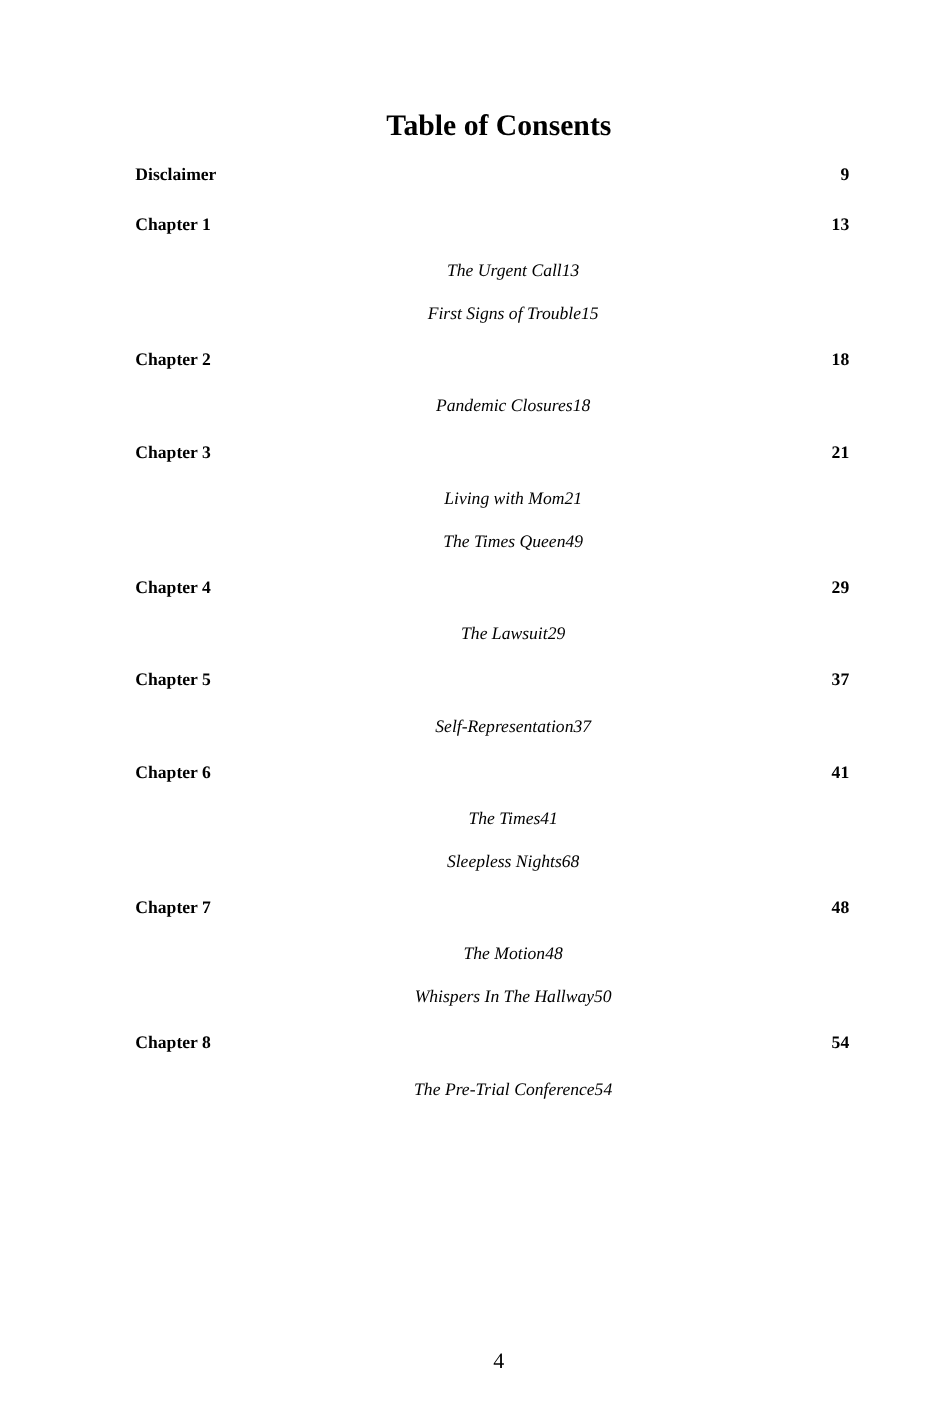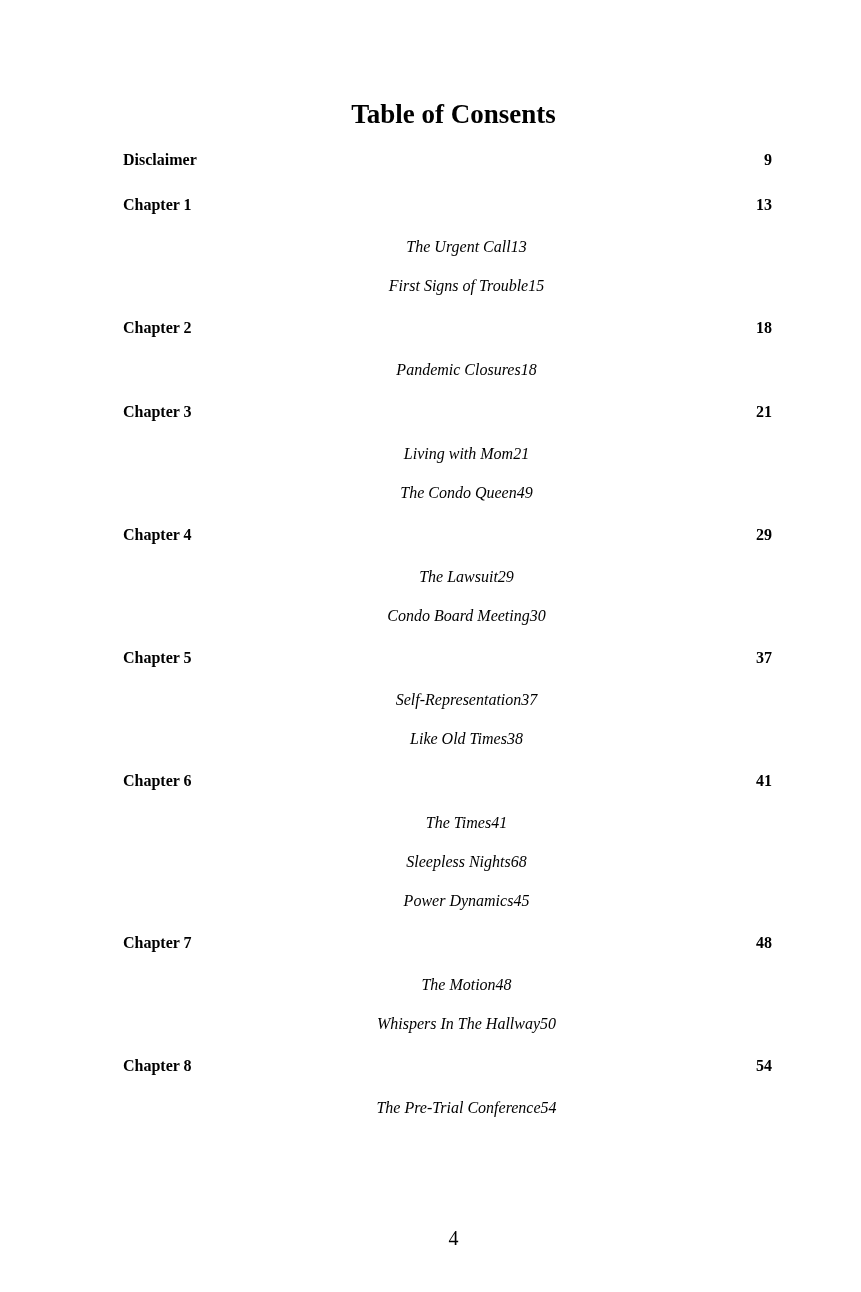--- a/index.html
+++ b/index.html
@@ -109,62 +109,50 @@
   </div>
       <div class="toc-row level-1">
     <span class="toc-label">Chapter 3</span>
     <span class="toc-page">21</span>
   </div>
       <div class="toc-row level-2">
     <span class="toc-label">Living with Mom</span>
     <span class="toc-page">21</span>
   </div>
       <div class="toc-row level-2">
-    <span class="toc-label">The Condo Queen</span>
+    <span class="toc-label">The Times Queen</span>
     <span class="toc-page">49</span>
   </div>
       <div class="toc-row level-1">
     <span class="toc-label">Chapter 4</span>
     <span class="toc-page">29</span>
   </div>
       <div class="toc-row level-2">
     <span class="toc-label">The Lawsuit</span>
     <span class="toc-page">29</span>
   </div>
-      <div class="toc-row level-2">
-    <span class="toc-label">Condo Board Meeting</span>
-    <span class="toc-page">30</span>
-  </div>
       <div class="toc-row level-1">
     <span class="toc-label">Chapter 5</span>
     <span class="toc-page">37</span>
   </div>
       <div class="toc-row level-2">
     <span class="toc-label">Self-Representation</span>
     <span class="toc-page">37</span>
-  </div>
-      <div class="toc-row level-2">
-    <span class="toc-label">Like Old Times</span>
-    <span class="toc-page">38</span>
   </div>
       <div class="toc-row level-1">
     <span class="toc-label">Chapter 6</span>
     <span class="toc-page">41</span>
   </div>
       <div class="toc-row level-2">
     <span class="toc-label">The Times</span>
     <span class="toc-page">41</span>
   </div>
       <div class="toc-row level-2">
     <span class="toc-label">Sleepless Nights</span>
     <span class="toc-page">68</span>
-  </div>
-      <div class="toc-row level-2">
-    <span class="toc-label">Power Dynamics</span>
-    <span class="toc-page">45</span>
   </div>
       <div class="toc-row level-1">
     <span class="toc-label">Chapter 7</span>
     <span class="toc-page">48</span>
   </div>
       <div class="toc-row level-2">
     <span class="toc-label">The Motion</span>
     <span class="toc-page">48</span>
   </div>
       <div class="toc-row level-2">

